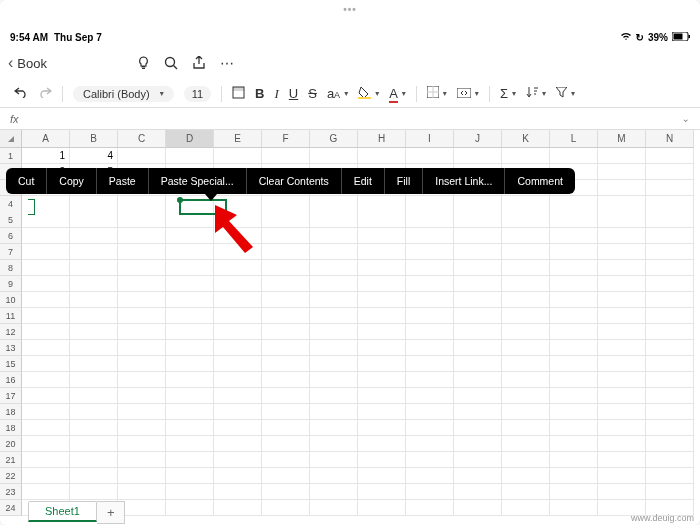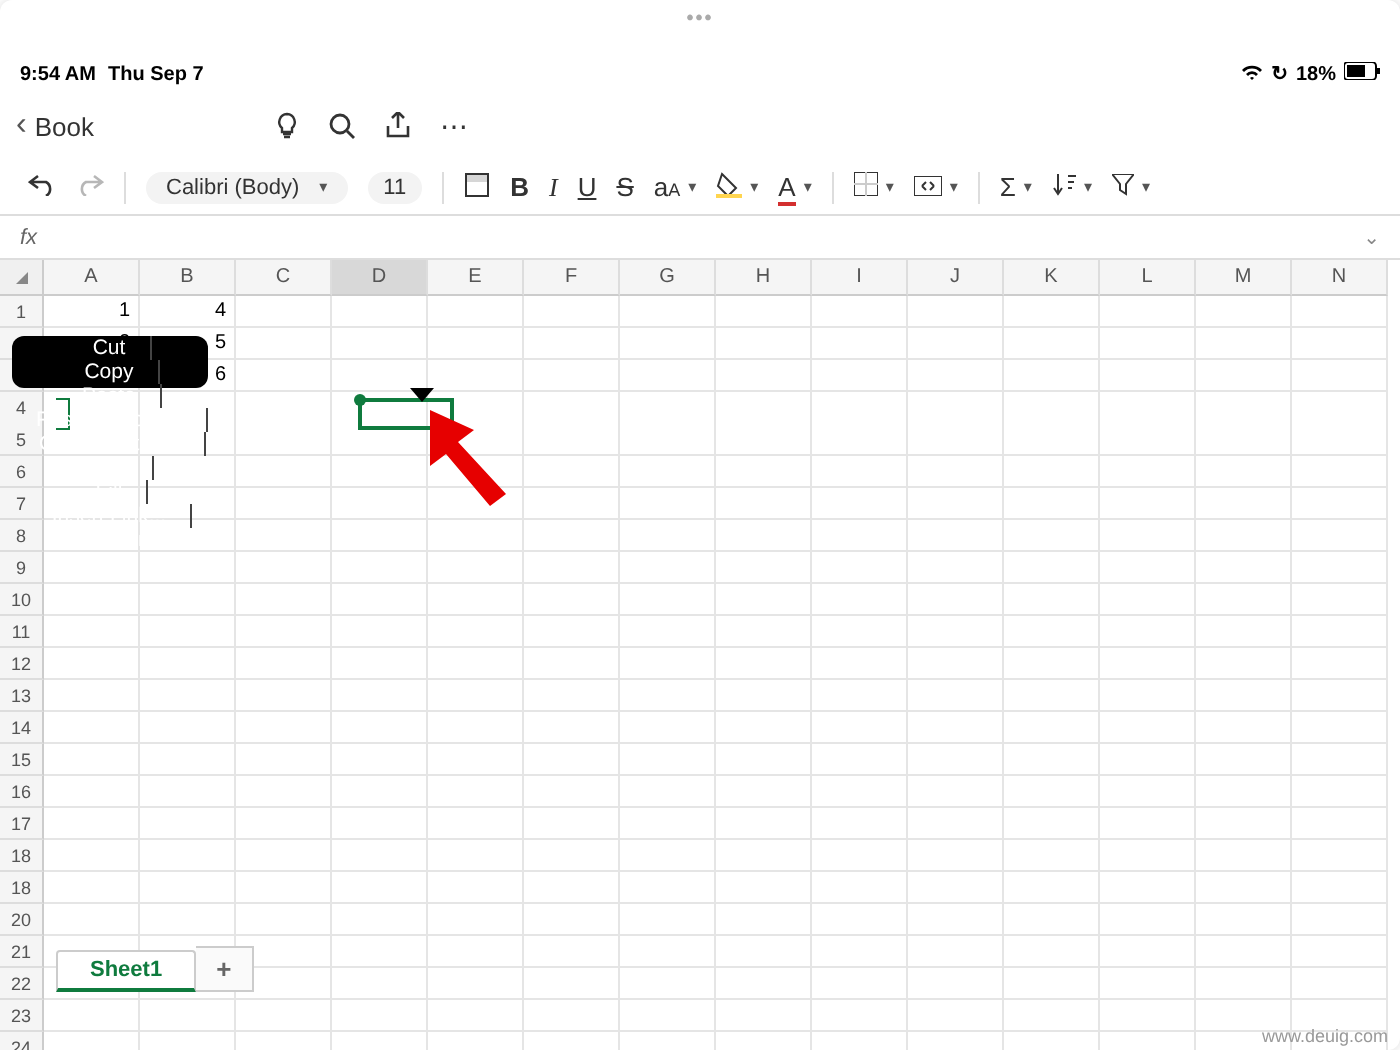--- a/index.html
+++ b/index.html
@@ -44,36 +44,36 @@
   .corner::after { content:""; width:0;height:0; border-right:6px solid #888; border-top:6px solid transparent; }
   .col-h { width: 48px; border-right: 1px solid #ddd; border-bottom: 1px solid #ccc; background: #f5f5f5; font-size: 10px; color: #555; display: flex; align-items: center; justify-content: center; }
   .col-h.sel { background: #d8d8d8; }
   .rows { }
   .row { display: flex; height: 16px; }
   .row-h { width: 22px; border-right: 1px solid #ccc; border-bottom: 1px solid #ddd; background: #f5f5f5; font-size: 9px; color: #555; display: flex; align-items: center; justify-content: center; }
   .cell { width: 48px; border-right: 1px solid #e5e5e5; border-bottom: 1px solid #e5e5e5; font-size: 10px; color: #000; display: flex; align-items: center; justify-content: flex-end; padding-right: 4px; }
   .row.r4 .row-h, .row.r4 .cell { border-bottom: none; }
   
   
-  .ctx-menu { position: absolute; top: 168px; left: 6px; height: 26px; background: #000; border-radius: 6px; display: flex; align-items: center; z-index: 10; flex-direction: column; }
+  .ctx-menu { position: absolute; top: 168px; left: 6px; height: 26px; background: #000; border-radius: 6px; display: flex; align-items: center; z-index: 10; }
   .ctx-item { color: #fff; font-size: 10.5px; padding: 0 12px; height: 100%; display: flex; align-items: center; border-right: 1px solid #444; white-space: nowrap; }
   .ctx-item:last-child { border-right: none; }
   .ctx-tail { position: absolute; top: 194px; left: 205px; width: 0; height: 0; border-left: 6px solid transparent; border-right: 6px solid transparent; border-top: 7px solid #000; z-index: 9; }
   
   
   .sel-box { position: absolute; top: 199px; left: 179px; width: 48px; height: 16px; border: 2px solid #0f7b3e; z-index: 5; }
   .sel-dot-tl { position: absolute; top: -4px; left: -4px; width: 6px; height: 6px; background: #0f7b3e; border-radius: 50%; }
   .sel-dot-br { position: absolute; bottom: -4px; right: -4px; width: 6px; height: 6px; background: #0f7b3e; border-radius: 50%; }
   .adj-sel { position: absolute; top: 199px; left: 28px; width: 7px; height: 16px; border: 1.5px solid #0f7b3e; border-left:none; z-index:5;}
   
   
   .arrow { position: absolute; top: 205px; left: 215px; z-index: 20; }
   
   
-  .sheet-bar { position: absolute; bottom: 29px; left: 28px; height: 24px; display: flex; align-items: flex-end; gap: 0; font-weight: bold; }
+  .sheet-bar { position: absolute; bottom: 0; left: 28px; height: 24px; display: flex; align-items: flex-start; gap: 0; }
   .sheet-tab { border: 1px solid #ccc; border-bottom: 2px solid #0f7b3e; background: #fff; padding: 3px 16px; font-size: 11px; color: #0f7b3e; border-radius: 2px 2px 0 0; }
   .sheet-add { border: 1px solid #ccc; border-left:none; padding: 3px 10px; font-size: 13px; color: #666; background:#fafafa;}
   
   .watermark { position: absolute; bottom: 2px; right: 6px; font-size: 9px; color: #999; }
   .shadow-border { box-shadow: 0 0 6px rgba(0,0,0,0.15); width:700px; height:525px; position:absolute; top:0; left:0; pointer-events:none; border-radius:6px;}
 </style>
 </head>
 <body>
 
 <div class="shadow-border"></div>
@@ -84,21 +84,21 @@
     <span>Thu Sep 7</span>
   </div>
   <span class="dots-handle">•••</span>
   <div class="status-right">
     <span>
       <svg width="12" height="10" viewBox="0 0 12 10">
           <path d="M6 9 L7 8 A1.4 1.4 0 0 0 5 8 Z M3 6 A4 4 0 0 1 9 6 L8 7 A2.6 2.6 0 0 0 4 7 Z M1 4 A7 7 0 0 1 11 4 L10 5 A5.5 5.5 0 0 0 2 5 Z" fill="#000"></path>
         </svg>
     </span>
     <span>↻</span>
-    <span>18%</span>
+    <span>39%</span>
     <span>
       <svg width="18" height="9" viewBox="0 0 18 9">
           <rect x="0" y="0" width="16" height="9" rx="2" fill="none" stroke="#000"></rect>
           <rect x="1.5" y="1.5" width="9" height="6" fill="#000"></rect>
           <rect x="16.5" y="3" width="1.5" height="3" fill="#000"></rect>
         </svg>
     </span>
   </div>
 </div>
 
@@ -423,37 +423,20 @@
         <div class="cell"></div>
         <div class="cell"></div>
         <div class="cell"></div>
         <div class="cell"></div>
         <div class="cell"></div>
         <div class="cell"></div>
         <div class="cell"></div>
         <div class="cell"></div>
         <div class="cell"></div>
       </div>
-      <div class="row r14">
-        <div class="row-h">14</div>
-        <div class="cell"></div>
-        <div class="cell"></div>
-        <div class="cell"></div>
-        <div class="cell"></div>
-        <div class="cell"></div>
-        <div class="cell"></div>
-        <div class="cell"></div>
-        <div class="cell"></div>
-        <div class="cell"></div>
-        <div class="cell"></div>
-        <div class="cell"></div>
-        <div class="cell"></div>
-        <div class="cell"></div>
-        <div class="cell"></div>
-      </div>
       <div class="row r15">
         <div class="row-h">15</div>
         <div class="cell"></div>
         <div class="cell"></div>
         <div class="cell"></div>
         <div class="cell"></div>
         <div class="cell"></div>
         <div class="cell"></div>
         <div class="cell"></div>
         <div class="cell"></div>

